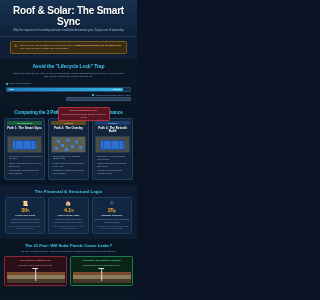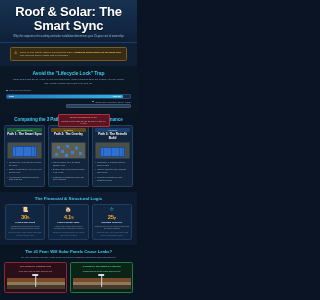--- a/index.html
+++ b/index.html
@@ -12,21 +12,21 @@
   .page { width: 137px; height: 300px; position: relative; background: #0c1726; }
 
   
   .header {
     background: linear-gradient(180deg,#17324f 0%,#122844 60%,#0e2038 100%);
     padding: 5px 4px 4px;
     text-align: center;
     border-bottom: 1px solid #1d3c5e;
   }
   .header-title {
-    font-size: 13px; font-weight: bold; color: #ffffff;
+    font-size: 10px; font-weight: bold; color: #ffffff;
     letter-spacing: -0.2px; line-height: 1.1;
     text-shadow: 0 1px 1px rgba(0,0,0,.6);
   }
   .header-sub {
     font-size: 2.6px; color: #9dbcd8; margin-top: 1.5px; line-height: 1.25;
     padding: 0 6px;
   }
 
   
   .warnwrap { background: #0e1f36; padding: 4px 10px 5px; }

